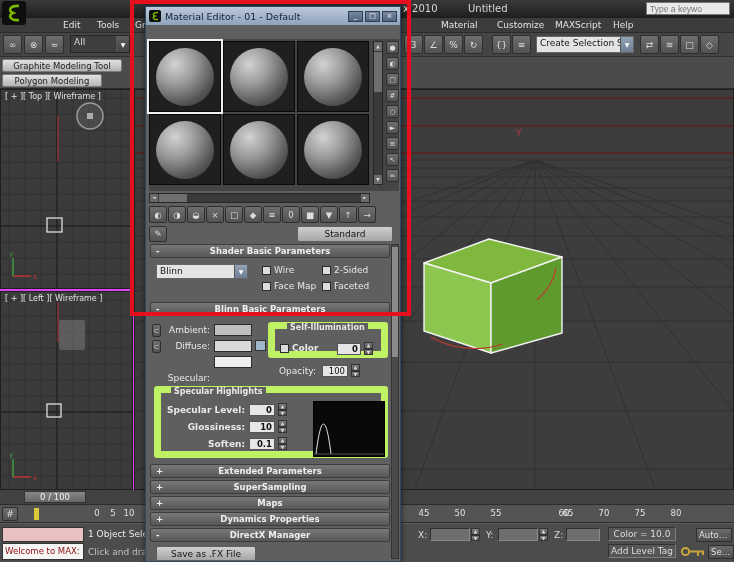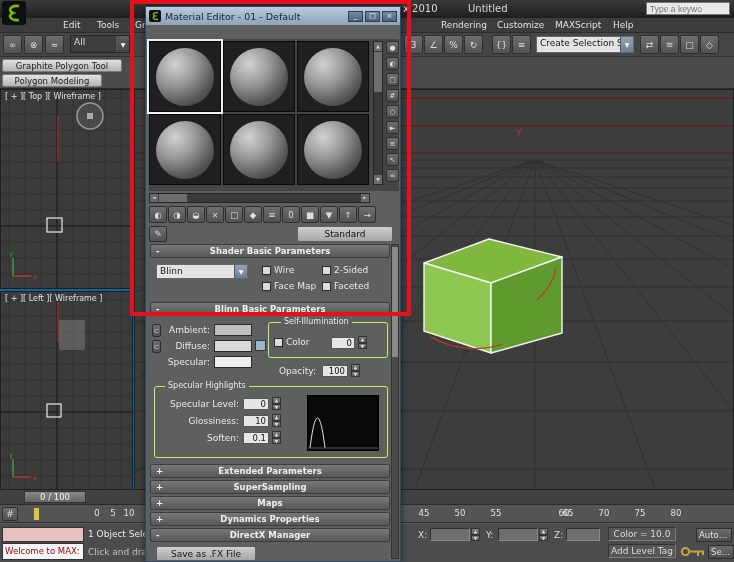--- a/index.html
+++ b/index.html
@@ -1,17 +1,17 @@
 <!DOCTYPE html>
 <html><head>
 <meta charset="utf-8">
 <style>
   * { margin:0; padding:0; box-sizing:border-box; }
   body { font-family:"DejaVu Sans","Liberation Sans",sans-serif; background:#222; }
-  .screen { position:relative; width:734px; height:562px; overflow:hidden; background:#0369a1; font-size:9px; color:#ddd; }
+  .screen { position:relative; width:734px; height:562px; overflow:hidden; background:#d946ef; font-size:9px; color:#ddd; }
   .abs { position:absolute; }
 
   
   .titlebar { position:absolute; left:0; top:0; width:734px; height:18px; background:linear-gradient(#3a3a3a,#1e1e1e); }
   .title-frag { position:absolute; top:3px; color:#d8d8d8; font-size:10px; }
   .search-box { position:absolute; right:4px; top:2px; width:84px; height:13px; background:#e9e9e9; border:1px solid #777; font-size:8.5px; color:#666; padding:0 3px; }
   .menubar { position:absolute; left:0; top:18px; width:734px; height:15px; background:#3c3c3c; border-bottom:1px solid #2c2c2c; }
   .menu-item { position:absolute; top:2px; color:#e2e2e2; font-size:9px; cursor:default;padding-left:23px; }
   .toolbar { position:absolute; left:0; top:33px; width:734px; height:24px; background:#454545; border-bottom:1px solid #303030; }
   .ibtn { position:absolute; display:flex; align-items:center; justify-content:center; background:linear-gradient(#6e6e6e,#525252); border:1px solid #2e2e2e; border-radius:2px; color:#ddd; }
@@ -62,21 +62,21 @@
   .me-params { position:absolute; left:4px; top:237px; width:240px; height:317px; }
   .me-scrollstrip { position:absolute; right:1px; top:237px; width:8px; bottom:2px; background:#4a4a4a; border:1px solid #333; }
   .me-scrollstrip .thumb { position:absolute; left:0; top:2px; width:6px; height:110px; background:#8a8a8a; }
   .rollout-hdr { position:absolute; left:0; width:240px; height:14px; background:linear-gradient(#787878,#575757); border:1px solid #3c3c3c; border-radius:2px; color:#efefef; font-weight:bold; font-size:8.5px; display:flex; align-items:center; justify-content:center; }
   .rollout-hdr .sign { position:absolute; left:5px; font-weight:bold; }
   .rlabel { position:absolute; text-align:right; font-size:9px; color:#e8e8e8; }
   .chkitem { position:absolute; display:flex; align-items:center; gap:3px; font-size:9px; color:#e8e8e8; }
   .chk { width:9px; height:9px; background:#dcdcdc; border:1px solid #2b2b2b; display:inline-block; }
   .swatch { position:absolute; width:38px; height:12px; border:1px solid #2b2b2b; }
   .sw-ambient { background:#bfbfbf; } .sw-diffuse { background:#dadada; } .sw-specular { background:#efefef; }
-  .grpbox { position:absolute; border:1px solid #bef264; border-radius:3px; }
+  .grpbox { position:absolute; border:7px solid #bef264; border-radius:3px;font-weight:bold; }
   .grptitle { position:absolute; top:-6px; background:#5f5f5f; padding:0 3px; font-size:8px; color:#e8e8e8; white-space:nowrap; }
   .numfield { position:absolute; height:12px; background:#e6e6e6; border:1px solid #555; color:#111; font-size:8.5px; text-align:right; padding:0 2px; line-height:11px; }
   .lockbtn { position:absolute; width:9px; height:13px; font-size:7px; }
   .preview-box { position:absolute; background:#090909; border:1px solid #000; }
 
   .annotation { position:absolute; left:130px; top:0; width:281px; height:316px; border:4px solid #e60f1e; z-index:20; pointer-events:none; }
 </style>
 </head>
 <body>
 
@@ -92,21 +92,21 @@
     <svg width="24" height="24" viewBox="0 0 24 24">
       <rect width="24" height="24" rx="3" fill="#0e0e0e"></rect>
       <path d="M17 5 C8 4 5.5 10 11 12 C5.5 14 8 20 17 19" stroke="#7cb900" stroke-width="2.6" fill="none"></path>
     </svg>
   </div>
 
   <div class="menubar">
     <span class="menu-item" style="left:40px">Edit</span>
     <span class="menu-item" style="left:74px">Tools</span>
     <span class="menu-item" style="left:112px">Group</span>
-    <span class="menu-item" style="left:418px">Rendering</span>
+    <span class="menu-item" style="left:418px">Material</span>
     <span class="menu-item" style="left:474px">Customize</span>
     <span class="menu-item" style="left:532px">MAXScript</span>
     <span class="menu-item" style="left:590px">Help</span>
   </div>
 
   <div class="toolbar">
     <span class="ibtn" style="left:3px;top:2px;width:19px;height:19px">∞</span>
     <span class="ibtn" style="left:24px;top:2px;width:19px;height:19px">⊗</span>
     <span class="ibtn" style="left:45px;top:2px;width:19px;height:19px">≈</span>
     <div class="dd dd-dark" style="left:70px;top:2px;width:60px;height:18px">
@@ -123,21 +123,21 @@
       <span class="val">Create Selection Se</span>
       <span class="arr">▼</span>
     </div>
     <span class="ibtn" style="left:640px;top:2px;width:19px;height:19px">⇄</span>
     <span class="ibtn" style="left:660px;top:2px;width:19px;height:19px">≋</span>
     <span class="ibtn" style="left:680px;top:2px;width:19px;height:19px">□</span>
     <span class="ibtn" style="left:700px;top:2px;width:19px;height:19px">◇</span>
   </div>
 
   <div class="ribbon">
-    <div class="ribbon-tab" style="left:2px;top:2px;width:120px;height:13px">Graphite Polygon Tool</div>
+    <div class="ribbon-tab" style="left:2px;top:2px;width:120px;height:13px">Graphite Modeling Tool</div>
     <div class="ribbon-tab" style="left:2px;top:17px;width:100px;height:13px">Polygon Modeling</div>
   </div>
 
   <div class="viewport" style="left:0;top:89px;width:133px;height:200px">
     <svg width="131" height="198" viewBox="0 0 131 198">
       <g stroke="#323232" stroke-width="1">
         <line x1="8" y1="0" x2="8" y2="198"></line>
           <line x1="24" y1="0" x2="24" y2="198"></line>
           <line x1="40" y1="0" x2="40" y2="198"></line>
         <line x1="72" y1="0" x2="72" y2="198"></line>
@@ -425,21 +425,21 @@
 
       <div class="rollout-hdr" style="top:58px">
         <span class="sign">-</span>
         <span>Blinn Basic Parameters</span>
       </div>
 
       <span class="ibtn lockbtn" style="left:2px;top:80px">⊂</span>
       <span class="ibtn lockbtn" style="left:2px;top:96px">⊂</span>
       <span class="rlabel" style="left:12px;top:81px;width:48px">Ambient:</span>
       <span class="rlabel" style="left:12px;top:97px;width:48px">Diffuse:</span>
-      <span class="rlabel" style="left:12px;top:113px;width:48px">Specular:</span>
+      <span class="rlabel" style="left:12px;top:129px;width:48px">Specular:</span>
       <span class="swatch sw-ambient" style="left:64px;top:80px"></span>
       <span class="swatch sw-diffuse" style="left:64px;top:96px"></span>
       <span class="swatch sw-specular" style="left:64px;top:112px"></span>
       <span class="abs" style="left:105px;top:96px;width:11px;height:11px;background:#9fb6c8;border:1px solid #333"></span>
 
       <div class="grpbox" style="left:118px;top:78px;width:120px;height:36px">
         <span class="grptitle" style="left:12px">Self-Illumination</span>
         <div class="chkitem" style="left:5px;top:14px">
           <span class="chk"></span>
           <span>Color</span>

